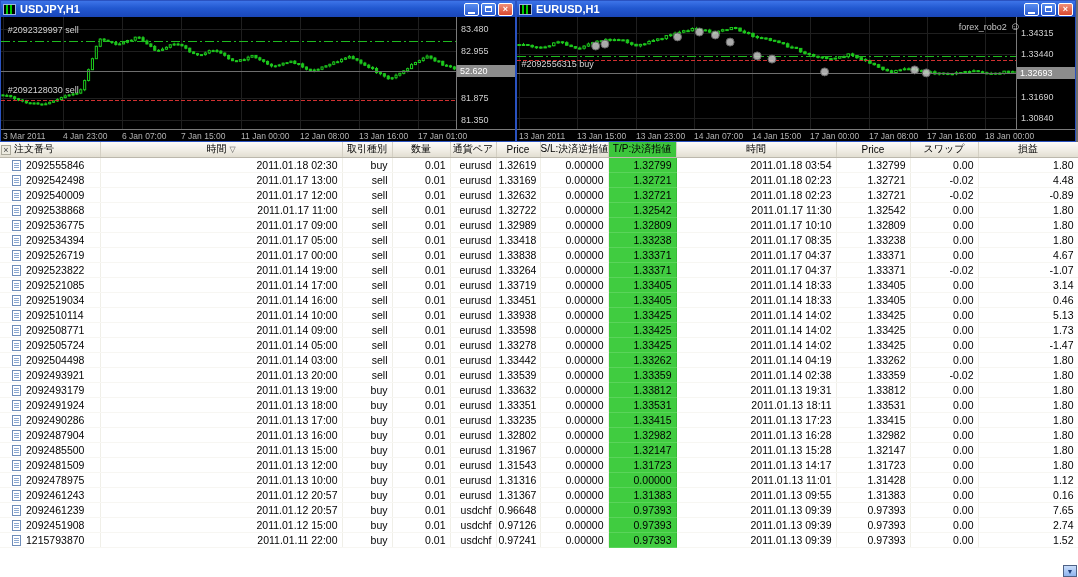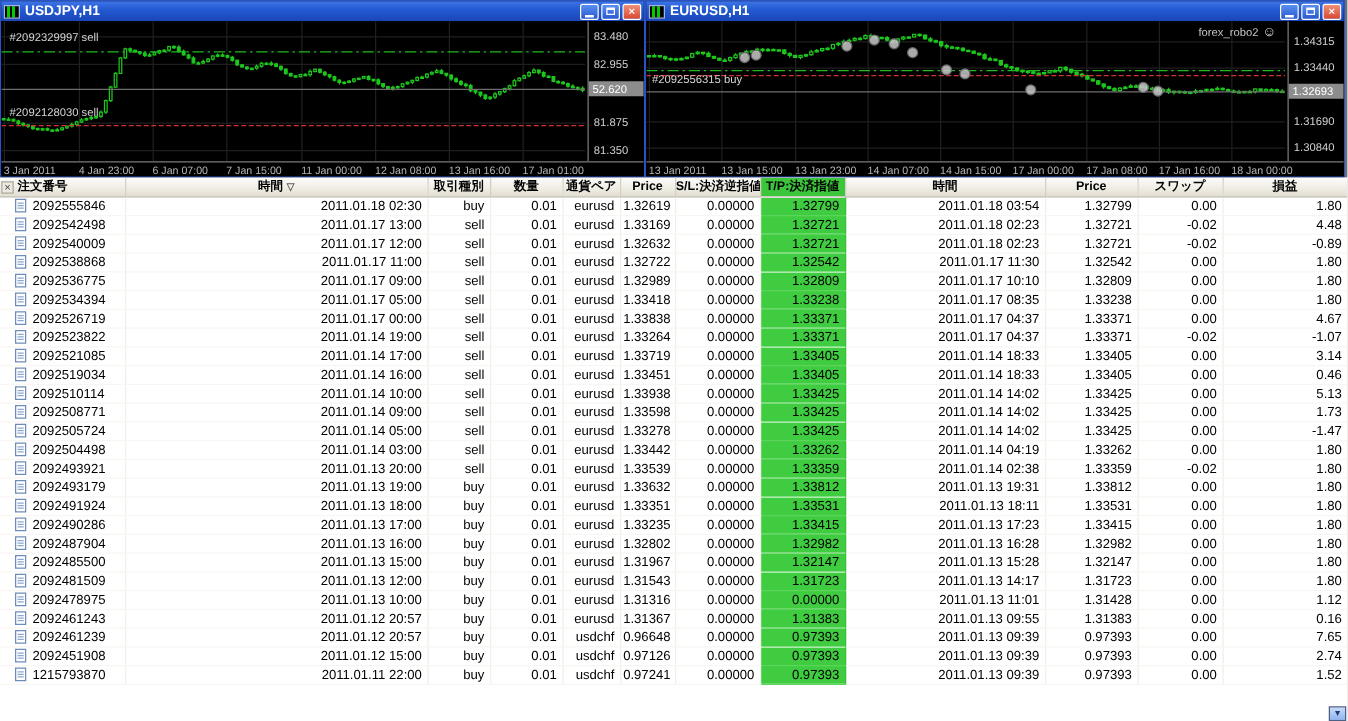--- a/index.html
+++ b/index.html
@@ -16,35 +16,35 @@
   .ticon { width:13px; height:11px; flex:0 0 auto; border:1px solid #9FB6E2; background-color:#000;
            background-image:linear-gradient(90deg,transparent 2px,#0c0 2px,#0c0 4px,transparent 4px,transparent 6px,#0c0 6px,#0c0 8px,transparent 8px); }
   .ttitle { color:#fff; font-weight:bold; font-size:11px; white-space:nowrap; }
   .wbtns { margin-left:auto; display:flex; gap:2px; }
   .wbtn { width:15px; height:13px; border:1px solid #fff; border-radius:2px; color:#fff;
           background:linear-gradient(#5A8EF0,#2A5AD0); font-size:9px; line-height:11px; text-align:center; cursor:default; }
   .wbtn .g-min { display:block; width:7px; height:2px; background:#fff; margin:8px auto 0; }
   .wbtn .g-max { display:block; width:7px; height:6px; border:1px solid #fff; border-top-width:2px; margin:2px auto 0; }
   .wbtn.close { background:linear-gradient(#F09078,#D84830); font-weight:bold; }
   .chart-body { position:relative; height:124px; background:#000; overflow:hidden; }
-  .axis { position:absolute; top:0; right:0; bottom:12px; width:45px; border-left:1px solid #7A7A7A; background:#000; }
+  .axis { position:absolute; top:0; right:0; bottom:12px; width:59px; border-left:1px solid #7A7A7A; background:#000; }
   .axis .albl { position:absolute; left:4px; font-size:9px; color:#D0D0D0; white-space:nowrap; }
   .axis .cur  { position:absolute; left:0; right:0; background:#8C8C8C; color:#fff; font-size:9px; line-height:12px; padding:0 3px; }
   .xaxis { position:absolute; left:0; right:0; bottom:0; height:12px; background:#000; border-top:1px solid #7A7A7A; }
   .xaxis span { position:absolute; top:1px; font-size:8.5px; color:#B4B4B4; white-space:nowrap; }
   .ea { position:absolute; top:3px; right:54px; color:#C4C4C4; font-size:9px; white-space:nowrap; }
   .ea .smiley { font-size:11px; color:#D8D8D8; margin-left:3px; }
 
   
   .terminal { position:absolute; top:142px; left:0; right:0; bottom:0; background:#fff; overflow:hidden; }
   .term-close { position:absolute; left:1px; top:3px; width:10px; height:10px; z-index:5;
                 font-size:9px; line-height:9px; text-align:center; color:#444;
                 background:#ECEAE0; border:1px solid #ABA99C; cursor:default; }
   table { border-collapse:collapse; table-layout:fixed; width:1078px; font-size:10.5px; color:#000; }
-  thead th { height:15px; font-weight:bold; font-size:10px; text-align:center; white-space:nowrap; overflow:hidden;
+  thead th { height:15px; font-weight:normal; font-size:10px; text-align:center; white-space:nowrap; overflow:hidden;
              background:linear-gradient(#FDFCFA,#EFECE3 60%,#E2DED2); border-right:1px solid #D4D0C4; border-bottom:1px solid #BCB8AC; }
   thead th:first-child { text-align:left; padding-left:14px; }
   thead th.green-h { background:#3CC63C;margin-top:47px; }
   .sort { font-size:8px; color:#606060; margin-left:3px; }
   tbody td { height:14px; line-height:14px; padding:0 4px 0 2px; text-align:right; white-space:nowrap; overflow:hidden;
              border-right:1px solid #F0EFE8; border-bottom:1px solid #F7F6F2; }
   tbody td.c-order { text-align:left; padding-left:12px; }
   tbody td.green { background:#40CC40; border-bottom:1px solid #5AD45A; border-right:1px solid #36BE36; }
   .doc-icon { display:inline-block; position:relative; width:9px; height:11px; margin-right:5px; vertical-align:-2px;
               background:#fff; border:1px solid #6E8CB8; }
@@ -334,21 +334,21 @@
           <text x="6.7" y="75.5" fill="#D4D4D4" font-size="9" font-family="Liberation Sans, sans-serif">#2092128030 sell</text>
         </svg>
         <div class="axis">
           <span class="albl" style="top:7px">83.480</span>
           <span class="albl" style="top:29px">82.955</span>
           <span class="albl" style="top:76px">81.875</span>
           <span class="albl" style="top:98px">81.350</span>
           <span class="cur" style="top:48px">52.620</span>
         </div>
         <div class="xaxis">
-          <span style="left:2px">3 Jan 2011</span>
+          <span style="left:2px">3 Mar 2011</span>
           <span style="left:62px">4 Jan 23:00</span>
           <span style="left:121px">6 Jan 07:00</span>
           <span style="left:180px">7 Jan 15:00</span>
           <span style="left:240px">11 Jan 00:00</span>
           <span style="left:299px">12 Jan 08:00</span>
           <span style="left:358px">13 Jan 16:00</span>
           <span style="left:417px">17 Jan 01:00</span>
         </div>
       </div>
   </div>

